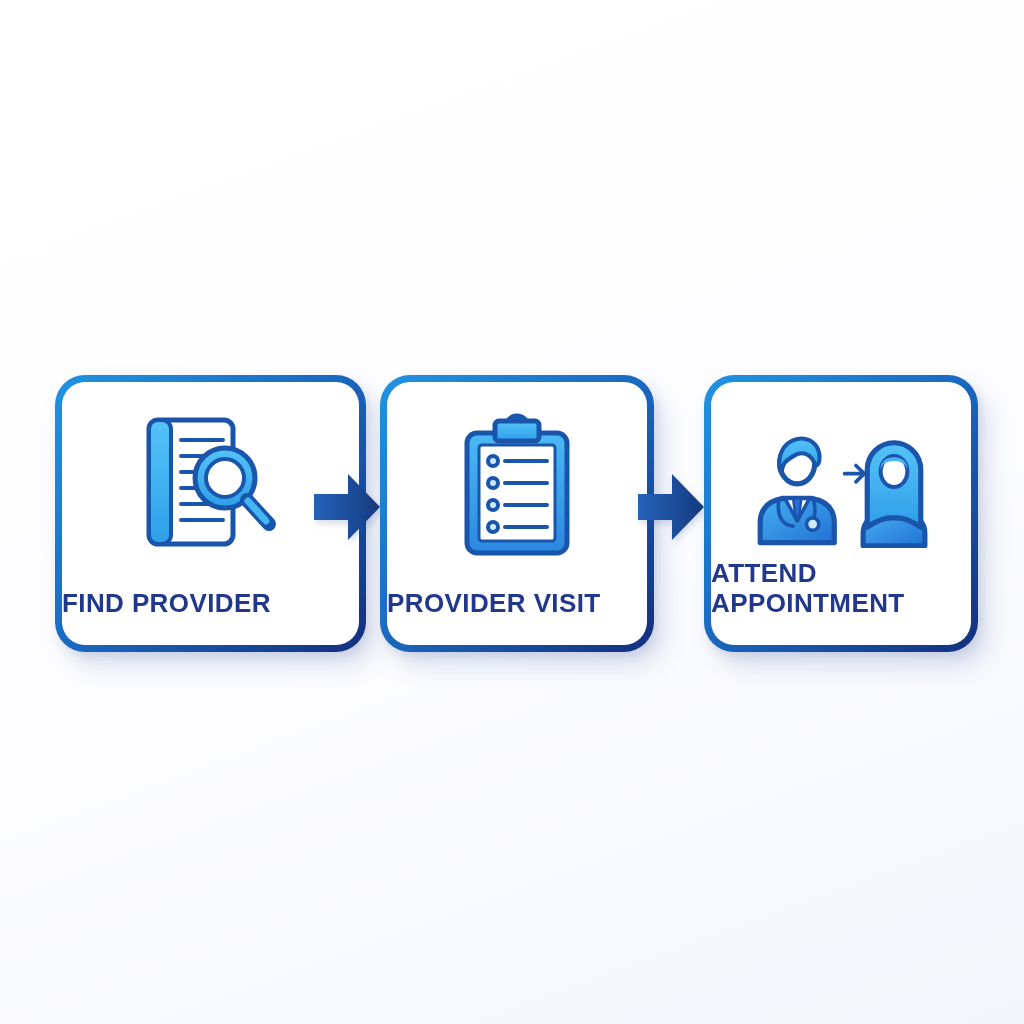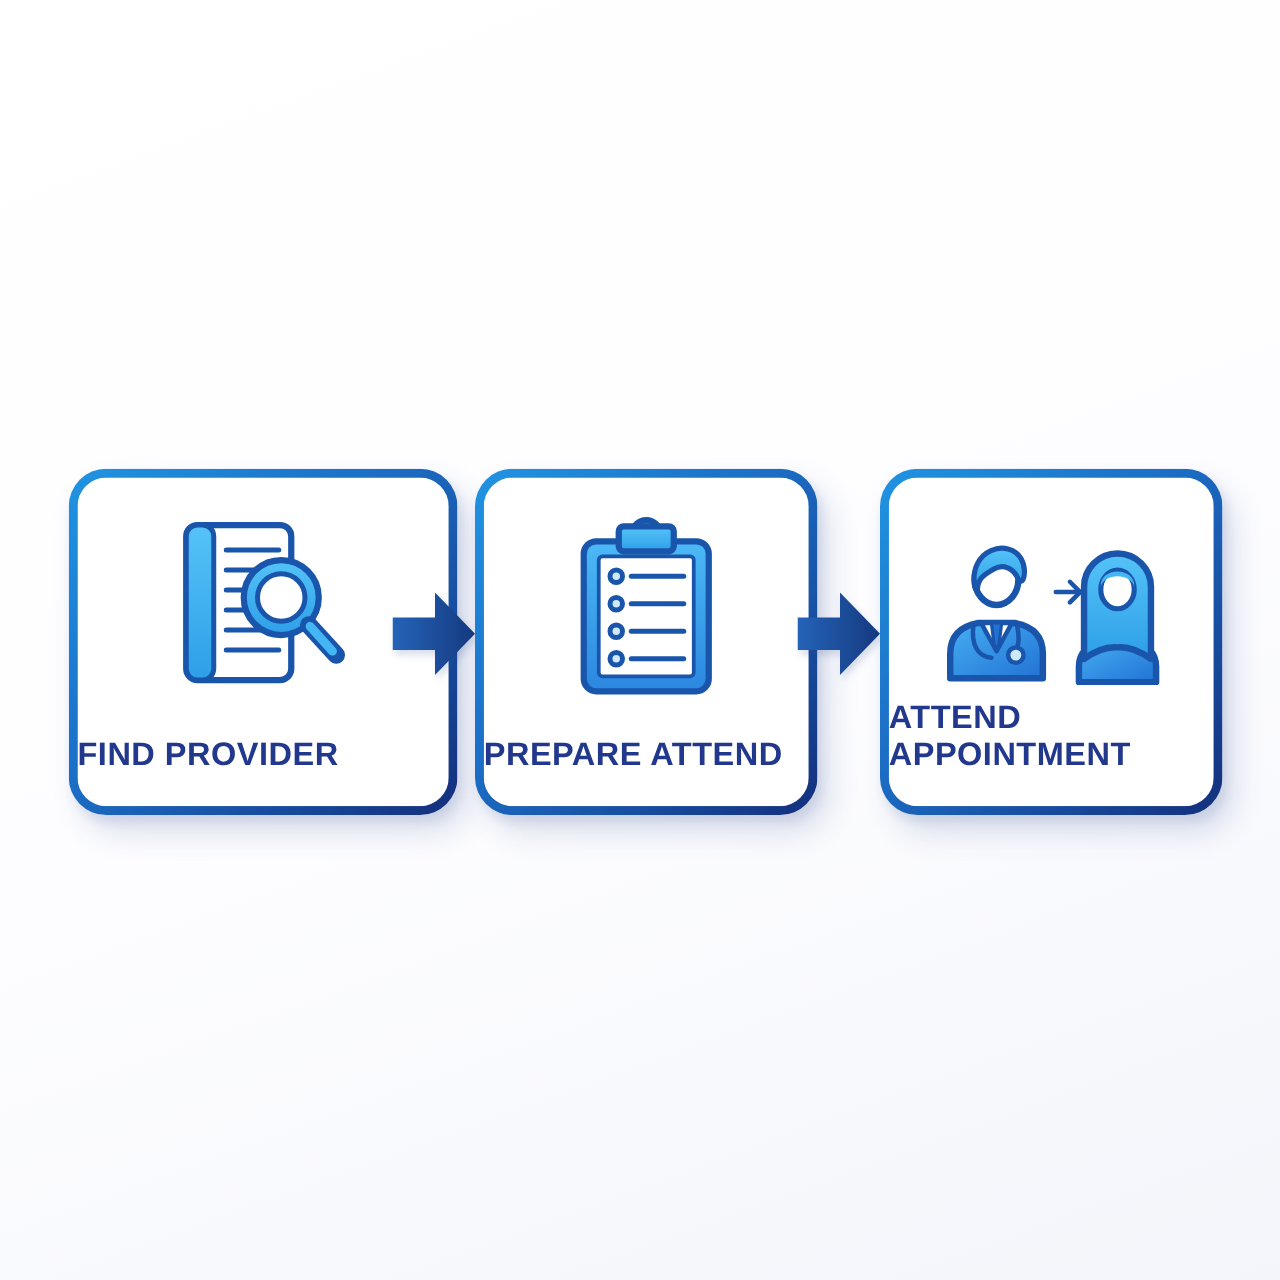--- a/index.html
+++ b/index.html
@@ -132,21 +132,21 @@
           <line x1="46" y1="70" x2="88" y2="70"></line>
           <circle cx="34" cy="92" r="5" fill="#cfe9fc"></circle>
           <line x1="46" y1="92" x2="88" y2="92"></line>
           <circle cx="34" cy="114" r="5" fill="#cfe9fc"></circle>
           <line x1="46" y1="114" x2="88" y2="114"></line>
         </g>
 
         <rect x="36" y="8" width="44" height="20" rx="4" fill="url(#lg2)" stroke="#1a55ac" stroke-width="5"></rect>
       </svg>
     </div>
-    <div class="step-label">PREPARE ATTEND</div>
+    <div class="step-label">PROVIDER VISIT</div>
   </div>
 
   <svg class="flow-arrow arrow-2" viewBox="0 0 67 66" aria-hidden="true">
     <polygon points="0,20 34,20 34,0 66,33 34,66 34,46 0,46" fill="url(#ag)"></polygon>
   </svg>
 
   <div class="step-card card-3">
     <div class="icon-wrap">
       <svg width="175" height="124" viewBox="0 0 170 120" aria-hidden="true">
         <defs>

